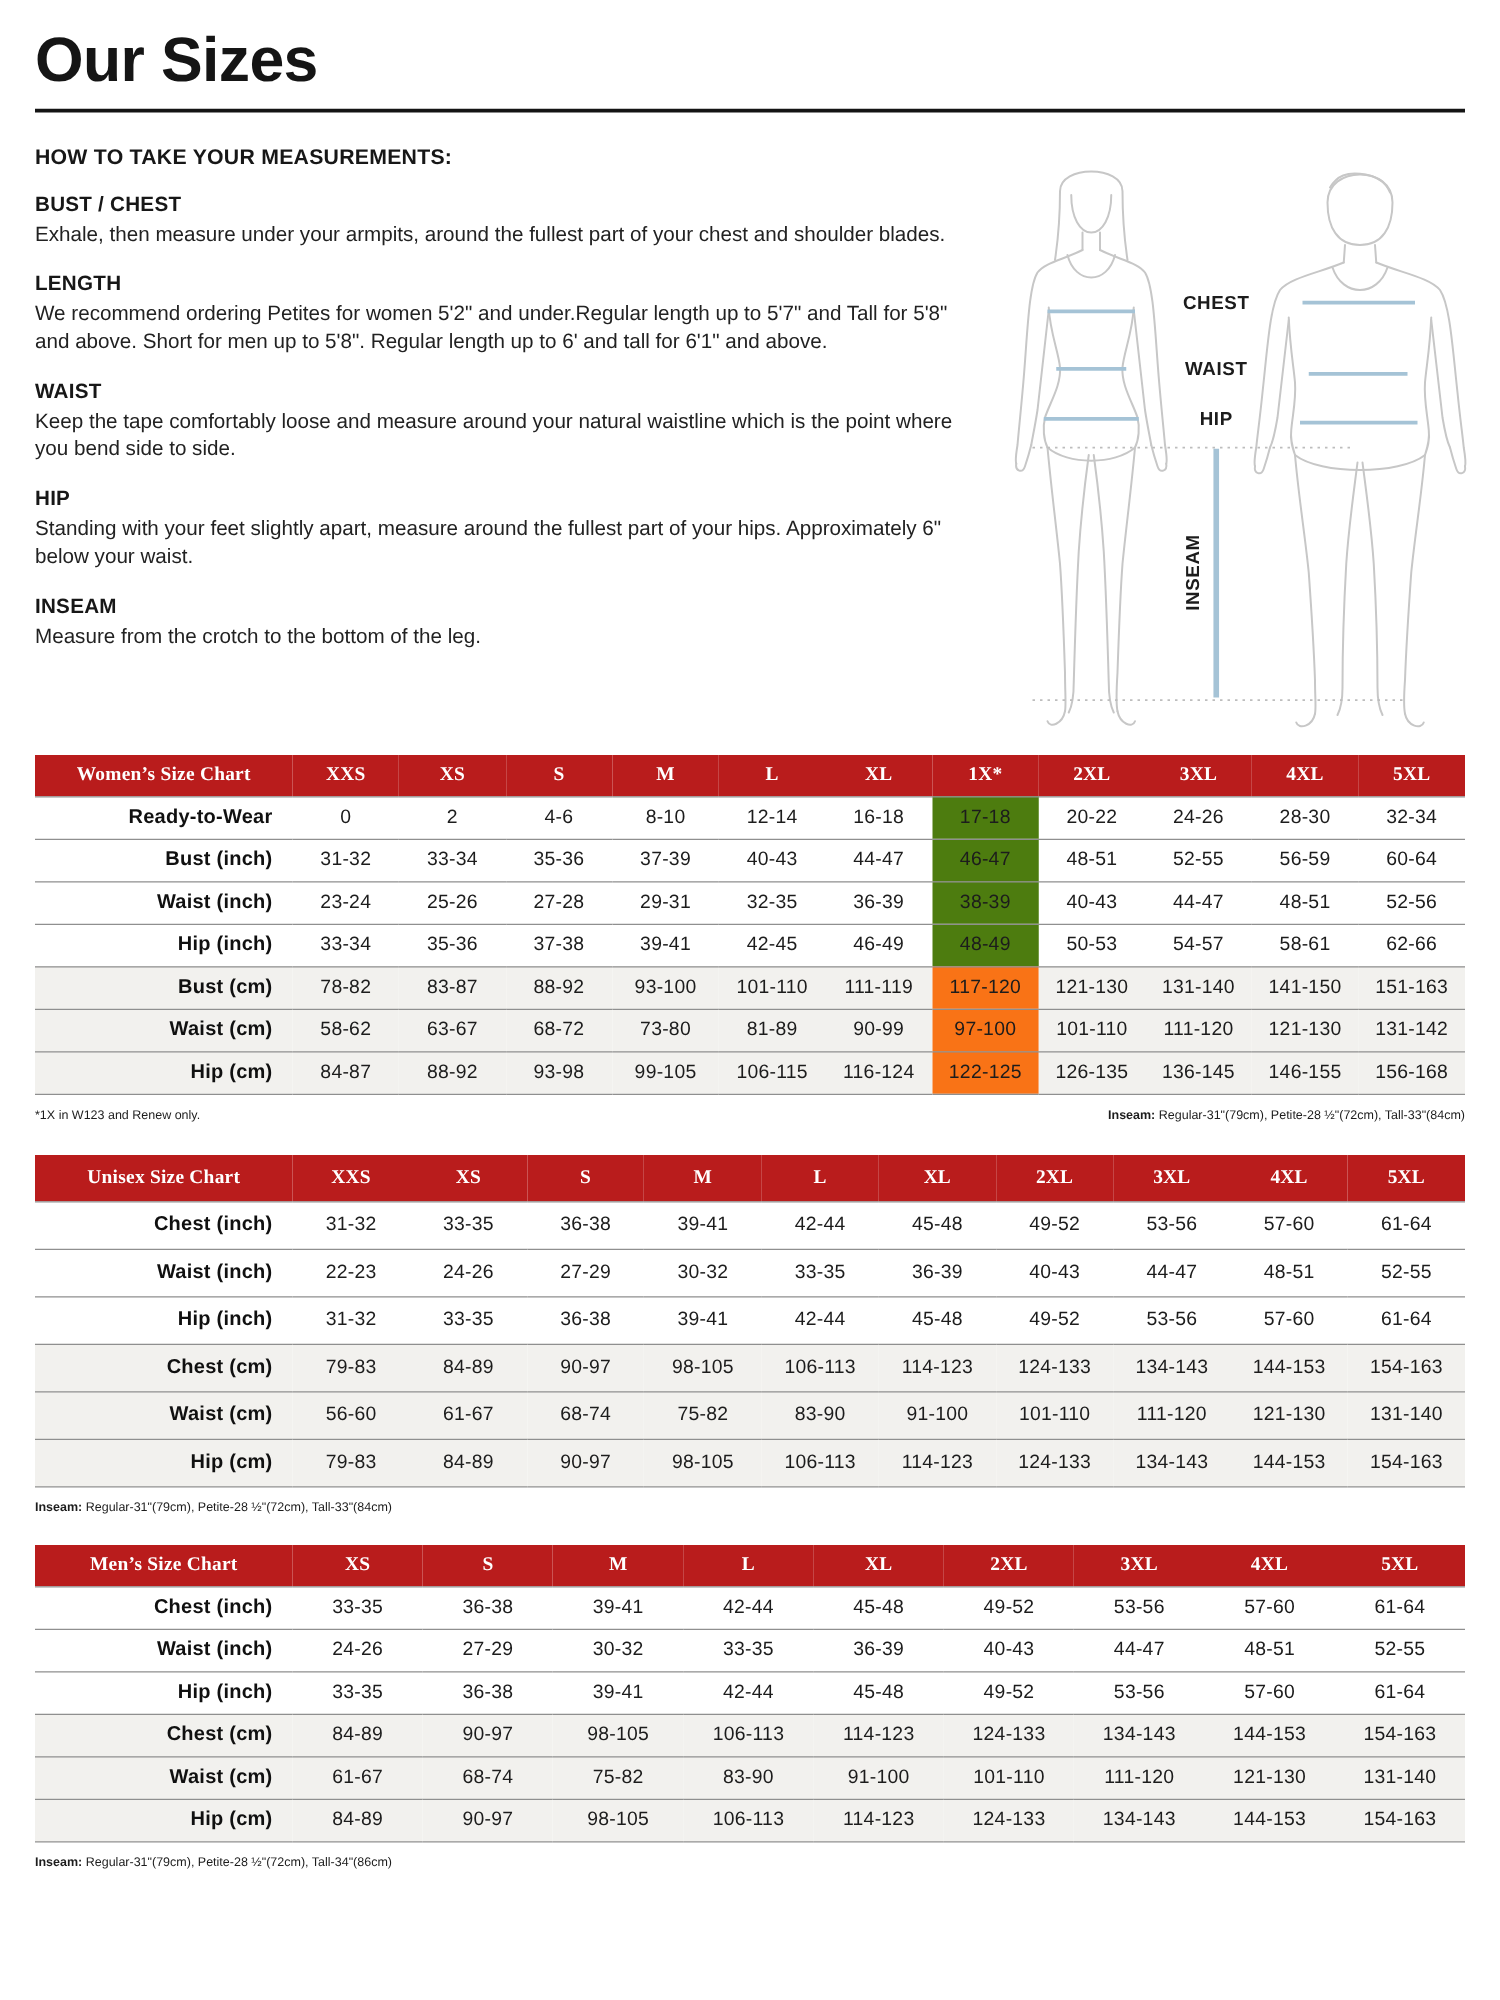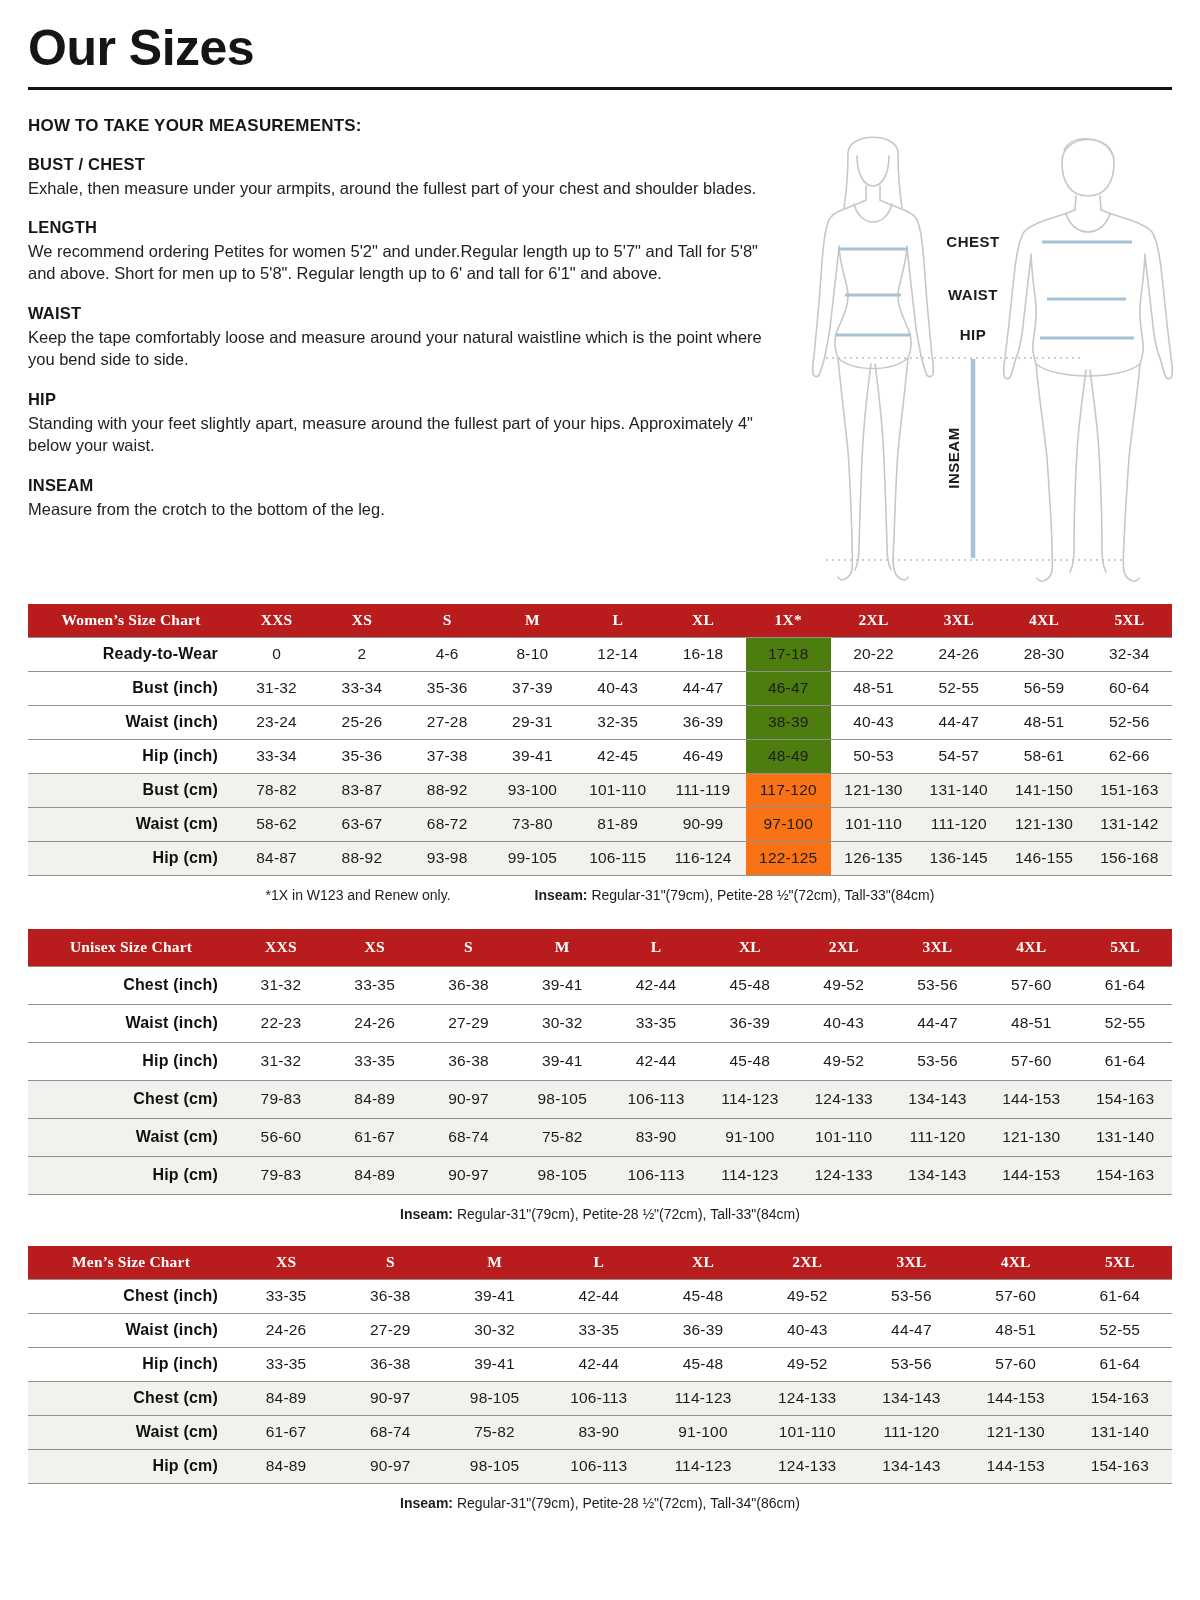--- a/index.html
+++ b/index.html
@@ -31,21 +31,21 @@
   table.size-table tbody td{color:#1c1c1c;}
   table.size-table tr.shaded td,table.size-table tr.shaded th{background:#f2f1ee;}
   table.size-table tbody td.hl{background:#4d7c0f;}
   table.size-table tbody tr.shaded td.hl{background:#f97316;}
 
   .tbl-women{margin-top:16px;}
   .tbl-unisex{margin-top:26px;}
   .tbl-men{margin-top:24px;}
   table.size-table.roomy th,table.size-table.roomy td{padding:9.5px 3px;}
 
-  .footnote-row{width:1144px;display:flex;justify-content:center;align-items:baseline;gap:84px;margin-top:11px;font-size:14px;color:#1d1d1d;}
+  .footnote-row{width:1144px;display:flex;justify-content:space-between;align-items:baseline;gap:84px;margin-top:11px;font-size:10px;color:#1d1d1d;}
   .footnote-row .fn b{font-weight:700;}
 </style>
 </head>
 <body>
 
 <div class="page">
 
   <h1 class="page-title">Our Sizes</h1>
   <hr class="title-rule">
 
@@ -61,21 +61,21 @@
       <div class="m-section">
         <h3>LENGTH</h3>
         <p>We recommend ordering Petites for women 5'2" and under.Regular length up to 5'7" and Tall for 5'8" and above. Short for men up to 5'8". Regular length up to 6' and tall for 6'1" and above.</p>
       </div>
       <div class="m-section">
         <h3>WAIST</h3>
         <p>Keep the tape comfortably loose and measure around your natural waistline which is the point where you bend side to side.</p>
       </div>
       <div class="m-section">
         <h3>HIP</h3>
-        <p>Standing with your feet slightly apart, measure around the fullest part of your hips. Approximately 4" below your waist.</p>
+        <p>Standing with your feet slightly apart, measure around the fullest part of your hips. Approximately 6" below your waist.</p>
       </div>
       <div class="m-section">
         <h3>INSEAM</h3>
         <p>Measure from the crotch to the bottom of the leg.</p>
       </div>
     </div>
 
     <div class="figure-col">
       <svg width="406" height="482" viewBox="0 0 406 482">
 

